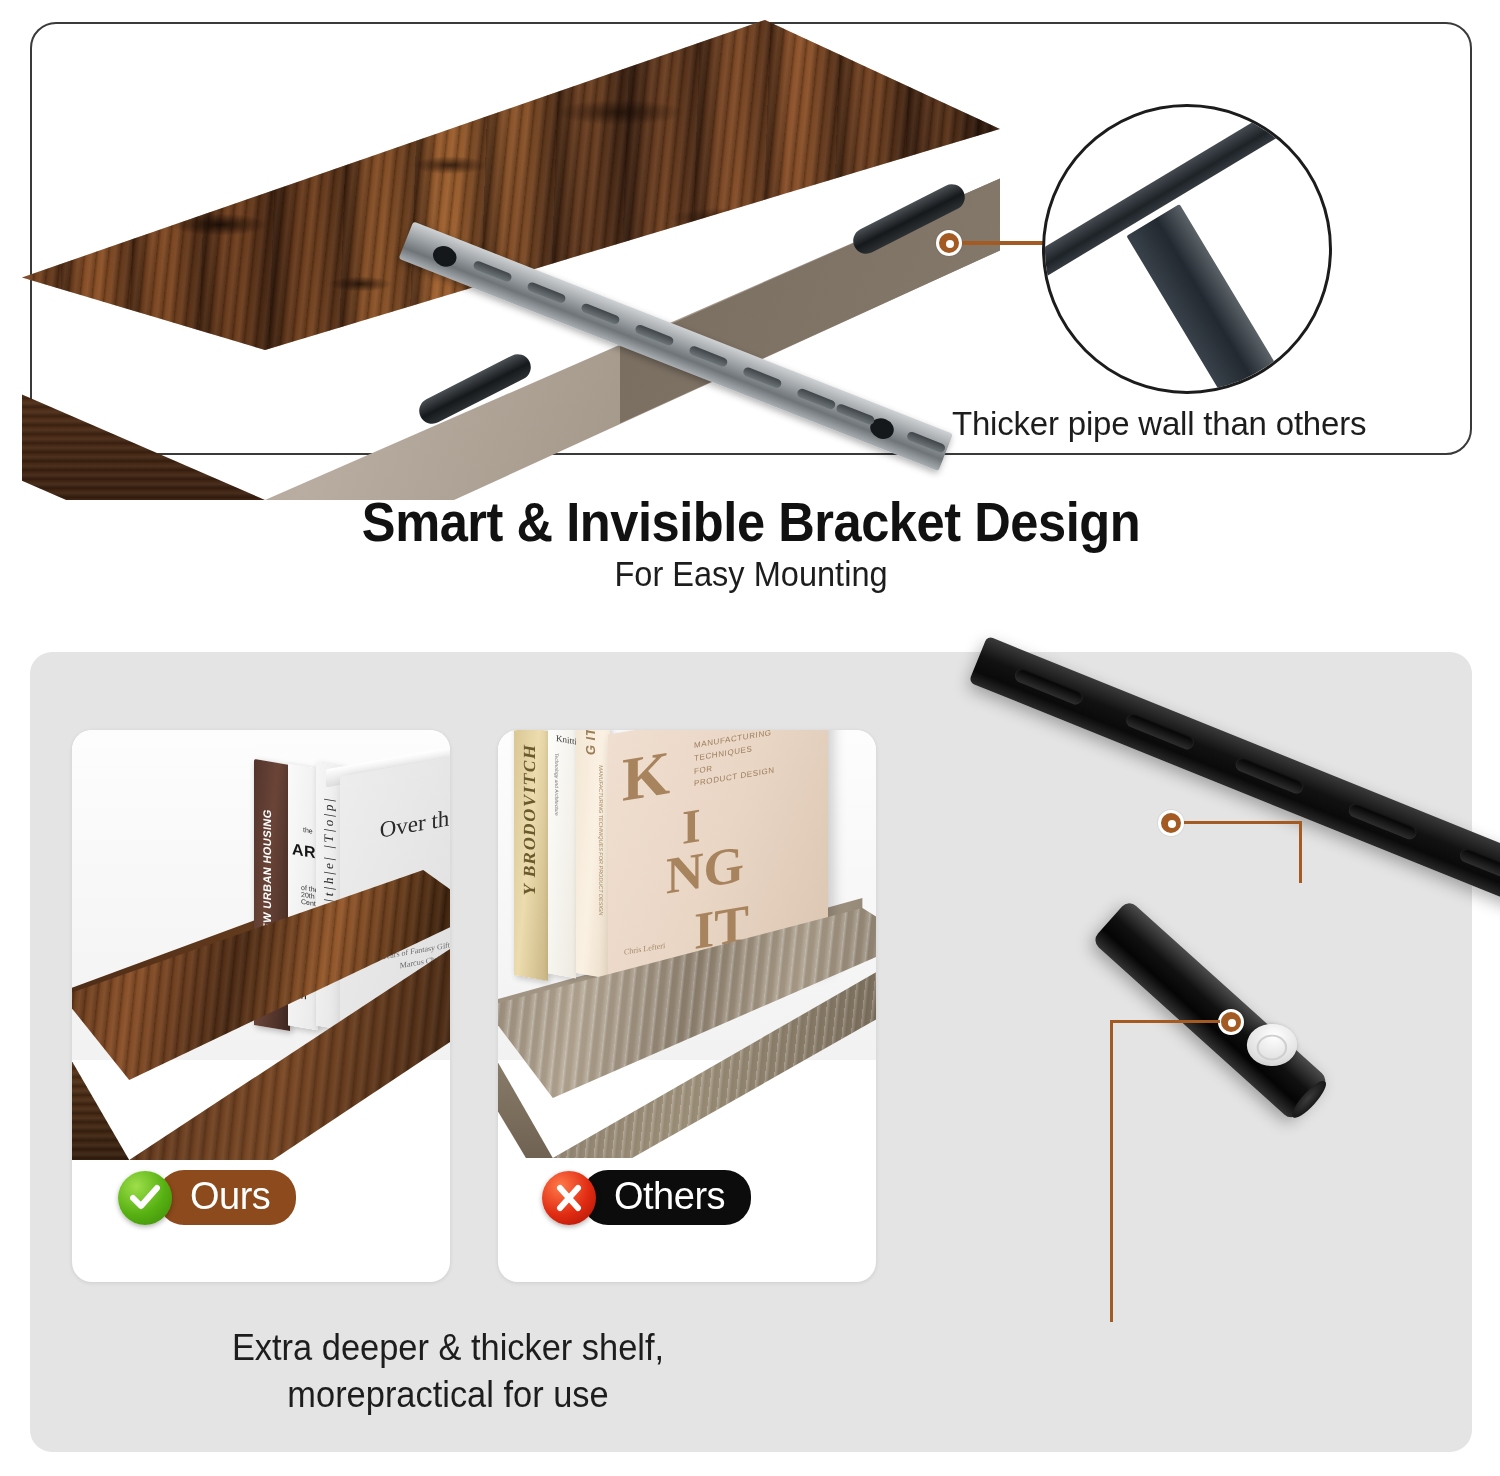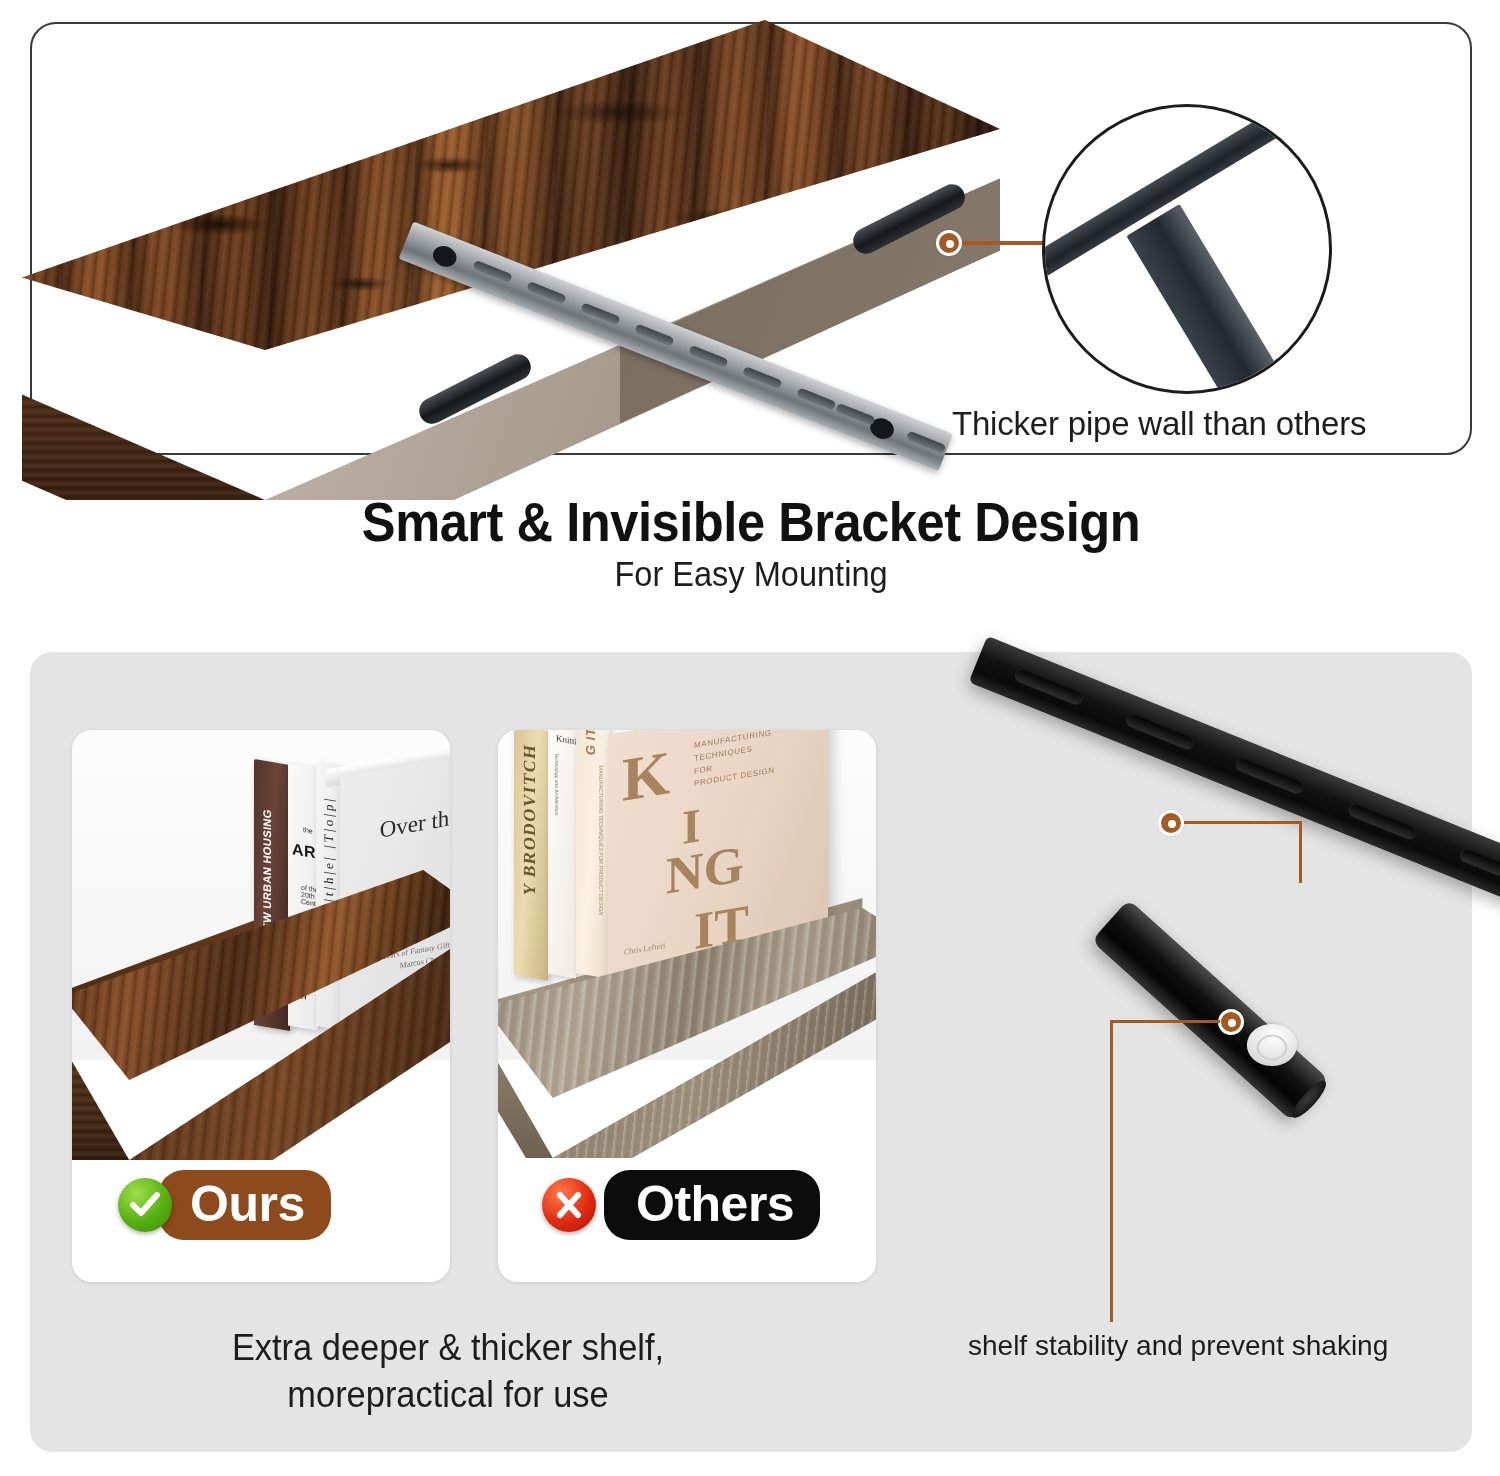--- a/index.html
+++ b/index.html
@@ -253,28 +253,28 @@
   .tb-cover .bigIT{ position:absolute; left:86px; top:182px; color:#a8845e;
     font-size:52px; font-weight:700; font-family:"Liberation Serif",serif; }
   .tb-cover .sub{ position:absolute; left:86px; top:20px; color:#9c7d5c;
     font-size:8px; line-height:1.6; letter-spacing:.6px; }
   .tb-cover .auth{ position:absolute; left:16px; top:216px; color:#a48a6c;
     font-size:8px; font-family:"Liberation Serif",serif; }
 
   
   .badge{ position:absolute; top:440px; display:flex; align-items:center; }
   .b-ours{ left:46px; }
-  .b-others{ left:44px;gap:22px; }
+  .b-others{ left:44px; }
   .ring{ position:relative; width:54px; height:54px; border-radius:50%;
          z-index:2; box-shadow:0 2px 5px rgba(0,0,0,.3); }
   .ring-green{ background:radial-gradient(circle at 34% 28%,#9ede4a,#56b012 55%,#3d8a08); }
   .ring-red{ background:radial-gradient(circle at 34% 28%,#ff7a4a,#e02b12 55%,#a81105); }
   .ring svg{ position:absolute; left:12px; top:13px; }
   .pill{ margin-left:-14px; padding:5px 26px 7px 32px; border-radius:26px;
-         font-size:50px; font-weight:700; color:#fff; letter-spacing:-.5px; }
+         font-size:38px; font-weight:400; color:#fff; letter-spacing:-.5px; }
   .pill-brown{ background:#8d4a1c; }
   .pill-black{ background:#0c0c0c; }
 
   .cap-left{
     position:absolute; left:38px; top:672px; width:760px; text-align:center;
     font-size:37px; color:#1d1d1d; line-height:1.28;
     transform:scaleX(.93); transform-origin:50% 50%;
   }
 
   
@@ -450,14 +450,13 @@
   <div class="cline" style="left:1154px; top:169px; width:118px; height:3px;"></div>
   <div class="cline" style="left:1269px; top:169px; width:3px; height:62px;"></div>
 
   <div class="cdot" style="left:1188px; top:357px;"></div>
   <div class="cline" style="left:1080px; top:368px; width:110px; height:3px;"></div>
   <div class="cline" style="left:1080px; top:368px; width:3px; height:302px;"></div>
 
 </div>
 
 <div class="note-r2">
-  <div>shelf stability and prevent shaking</div>
 </div>
 
 </body></html>

